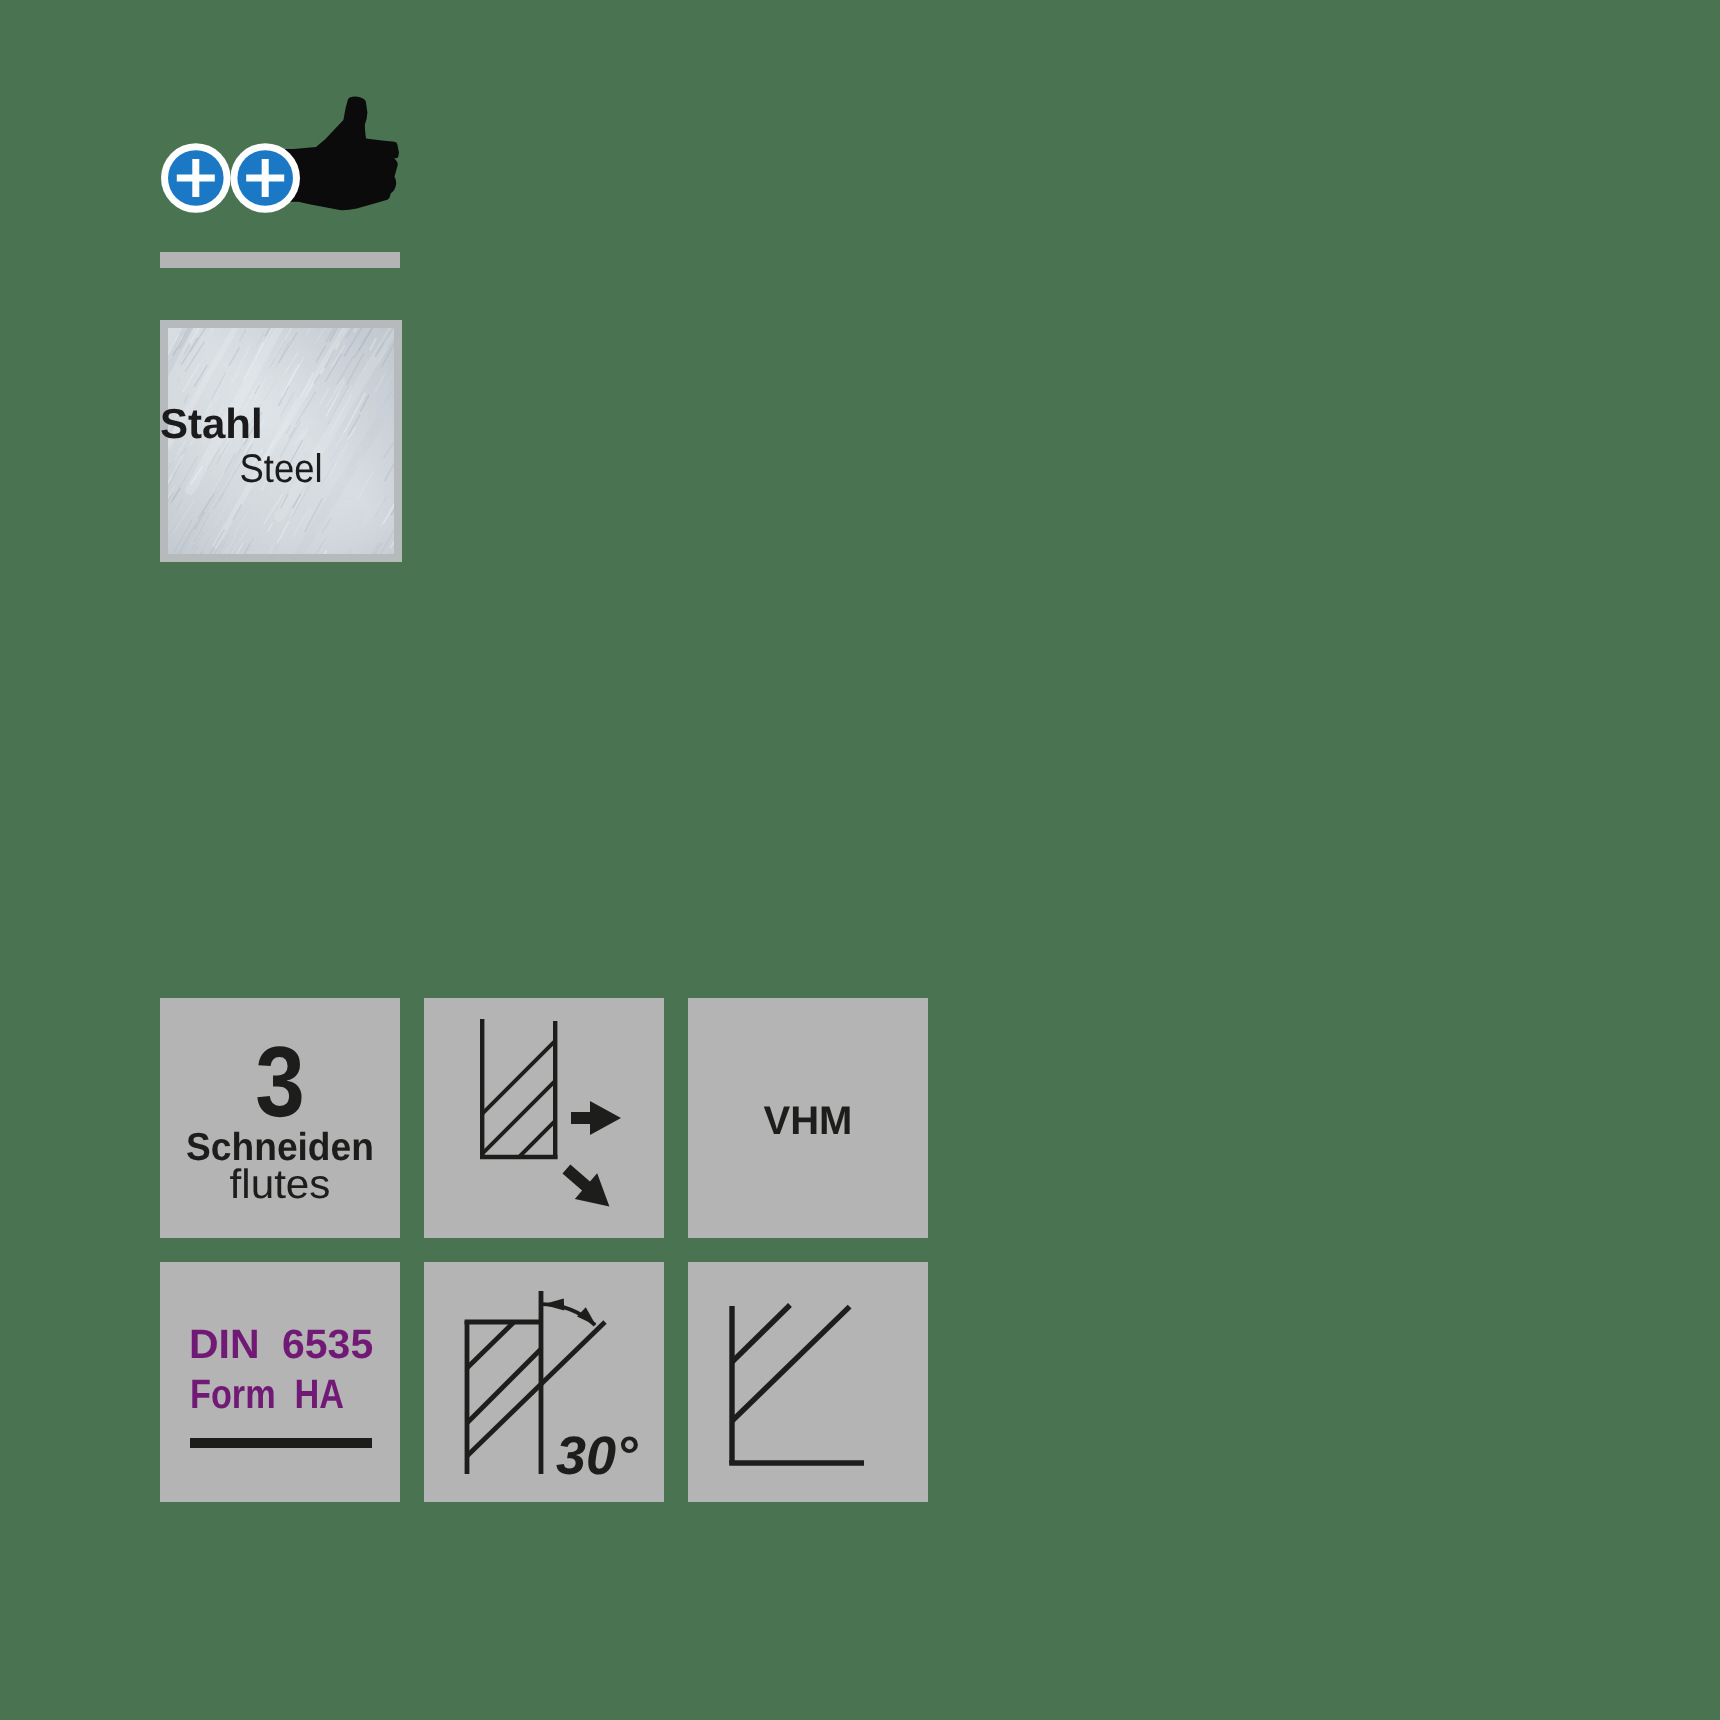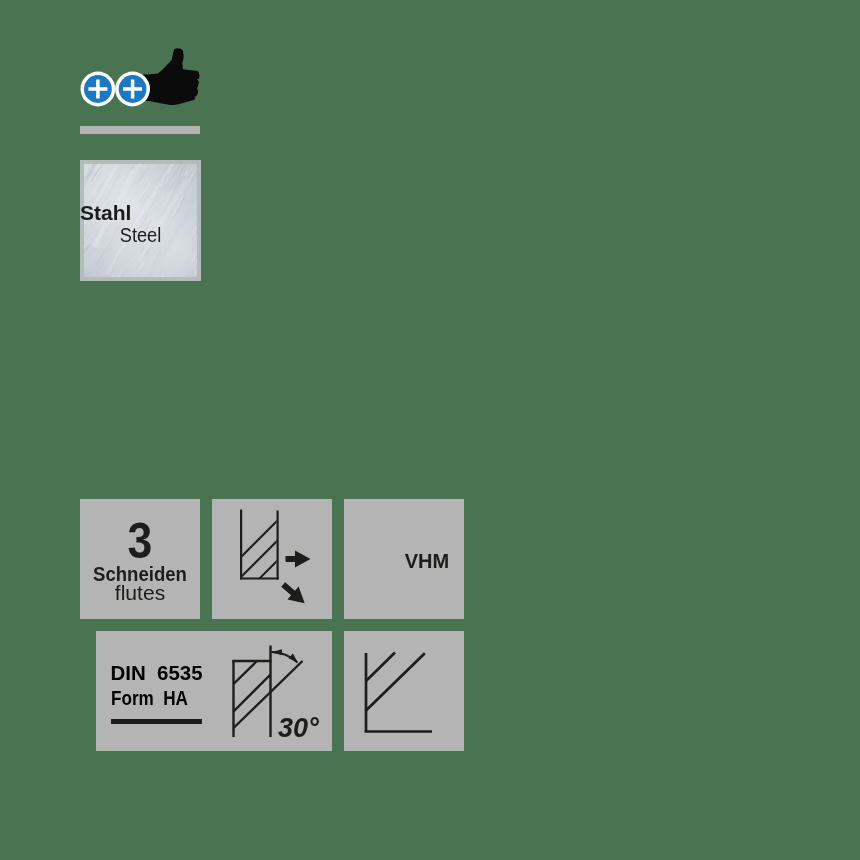--- a/index.html
+++ b/index.html
@@ -136,24 +136,24 @@
     <g fill="#1d1d1b">
       <path d="M 73.5,57 h 9.5 v -5.5 l 15.5,8.5 -15.5,8.5 v -5.5 h -9.5 z"></path>
       <g transform="translate(71.2,85.5) rotate(41)">
         <path d="M 0,-3 h 13 v -5.5 l 15.5,8.5 -15.5,8.5 v -5.5 h -13 z"></path>
       </g>
     </g>
   </svg>
 </div>
 
 <div class="cell" style="left:344px;top:499px;color:#1d1d1b;">
-  <div style="position:absolute;left:0;width:120px;top:52.1px;text-align:center;font-size:20px;font-weight:bold;line-height:20px;padding-left:23px;">VHM</div>
+  <div style="position:absolute;left:0;width:120px;top:52.1px;text-align:center;font-size:20px;font-weight:bold;line-height:20px;">VHM</div>
 </div>
 
-<div class="cell" style="left:96px;top:631px;color:#000000;">
+<div class="cell" style="left:80px;top:631px;color:#701a75;">
   <div style="position:absolute;left:14.5px;top:31.9px;font-size:20.5px;font-weight:bold;line-height:20.5px;word-spacing:5.5px;">DIN 6535</div>
   <div style="position:absolute;left:14.6px;top:57.2px;font-size:20.5px;font-weight:bold;line-height:20.5px;word-spacing:5.5px;transform:scaleX(0.836);transform-origin:left;">Form HA</div>
   <div style="position:absolute;left:14.5px;top:88px;width:91px;height:4.5px;background:#1d1d1b;"></div>
 </div>
 
 <div class="cell" style="left:212px;top:631px;font-style:italic;">
   <svg width="120" height="120" viewBox="0 0 120 120">
     <g stroke="#1d1d1b" stroke-width="2.4" fill="none">
       <line x1="58.5" y1="14.5" x2="58.5" y2="106"></line>
       <line x1="21.5" y1="29.5" x2="21.5" y2="106"></line>

